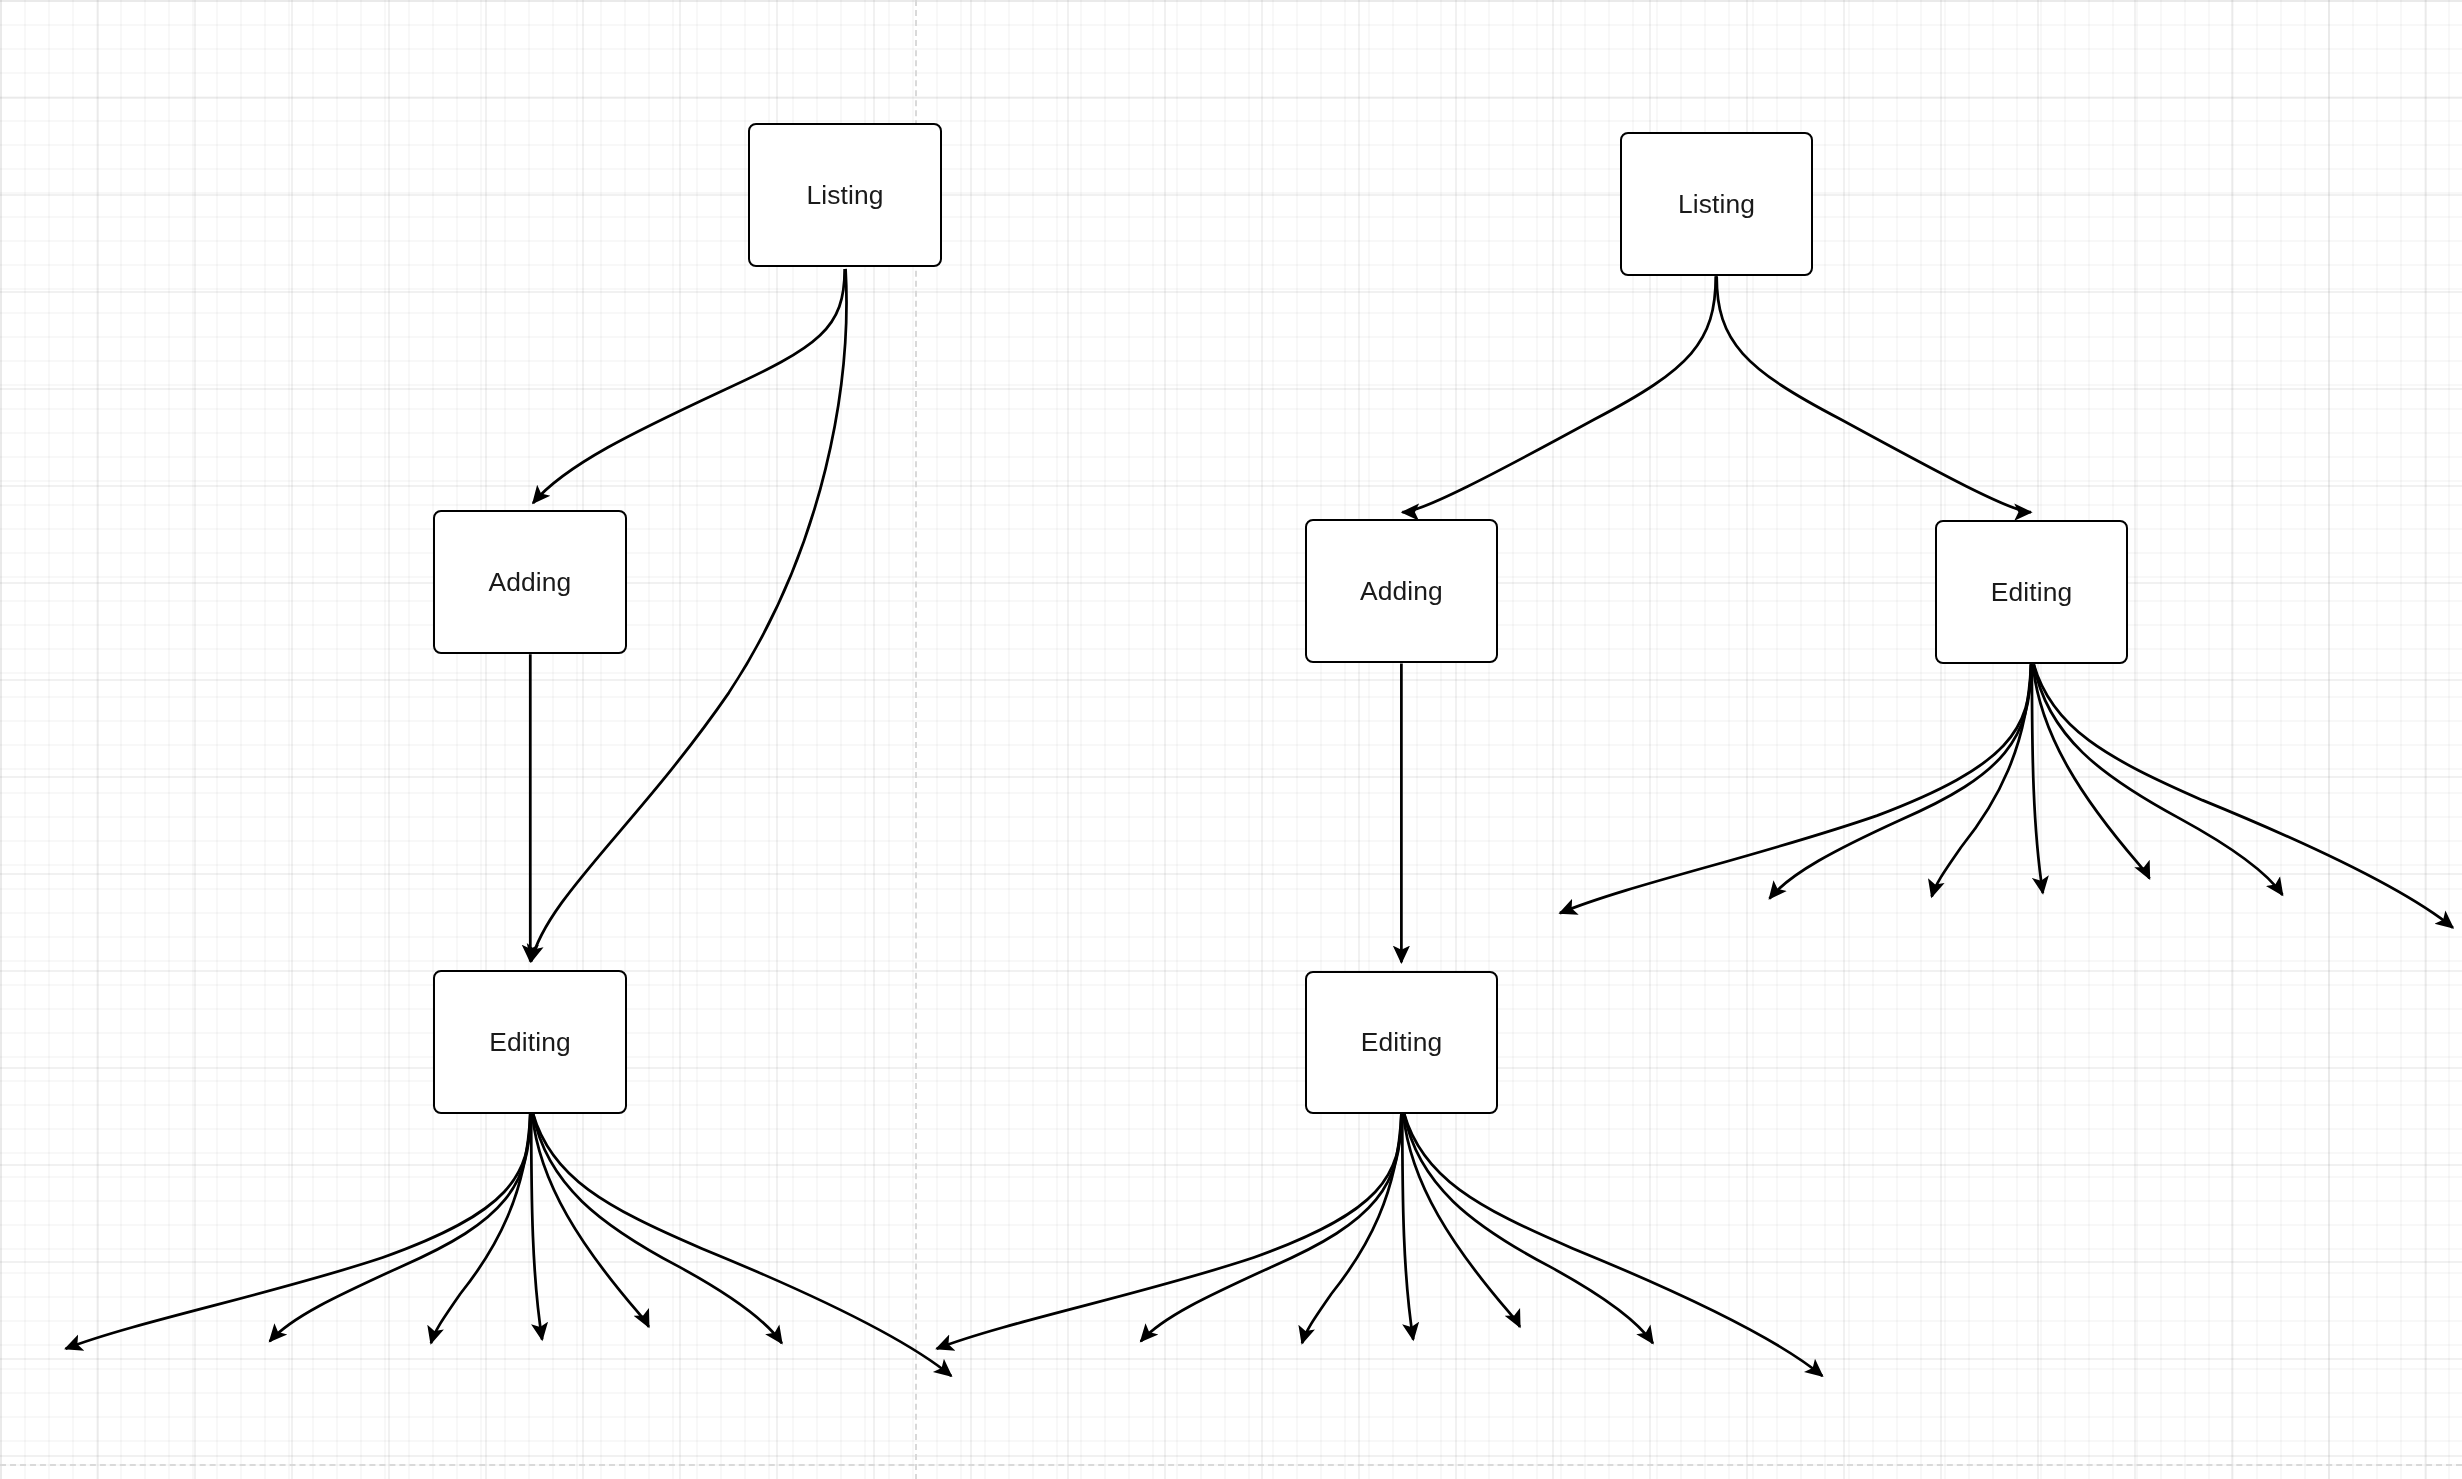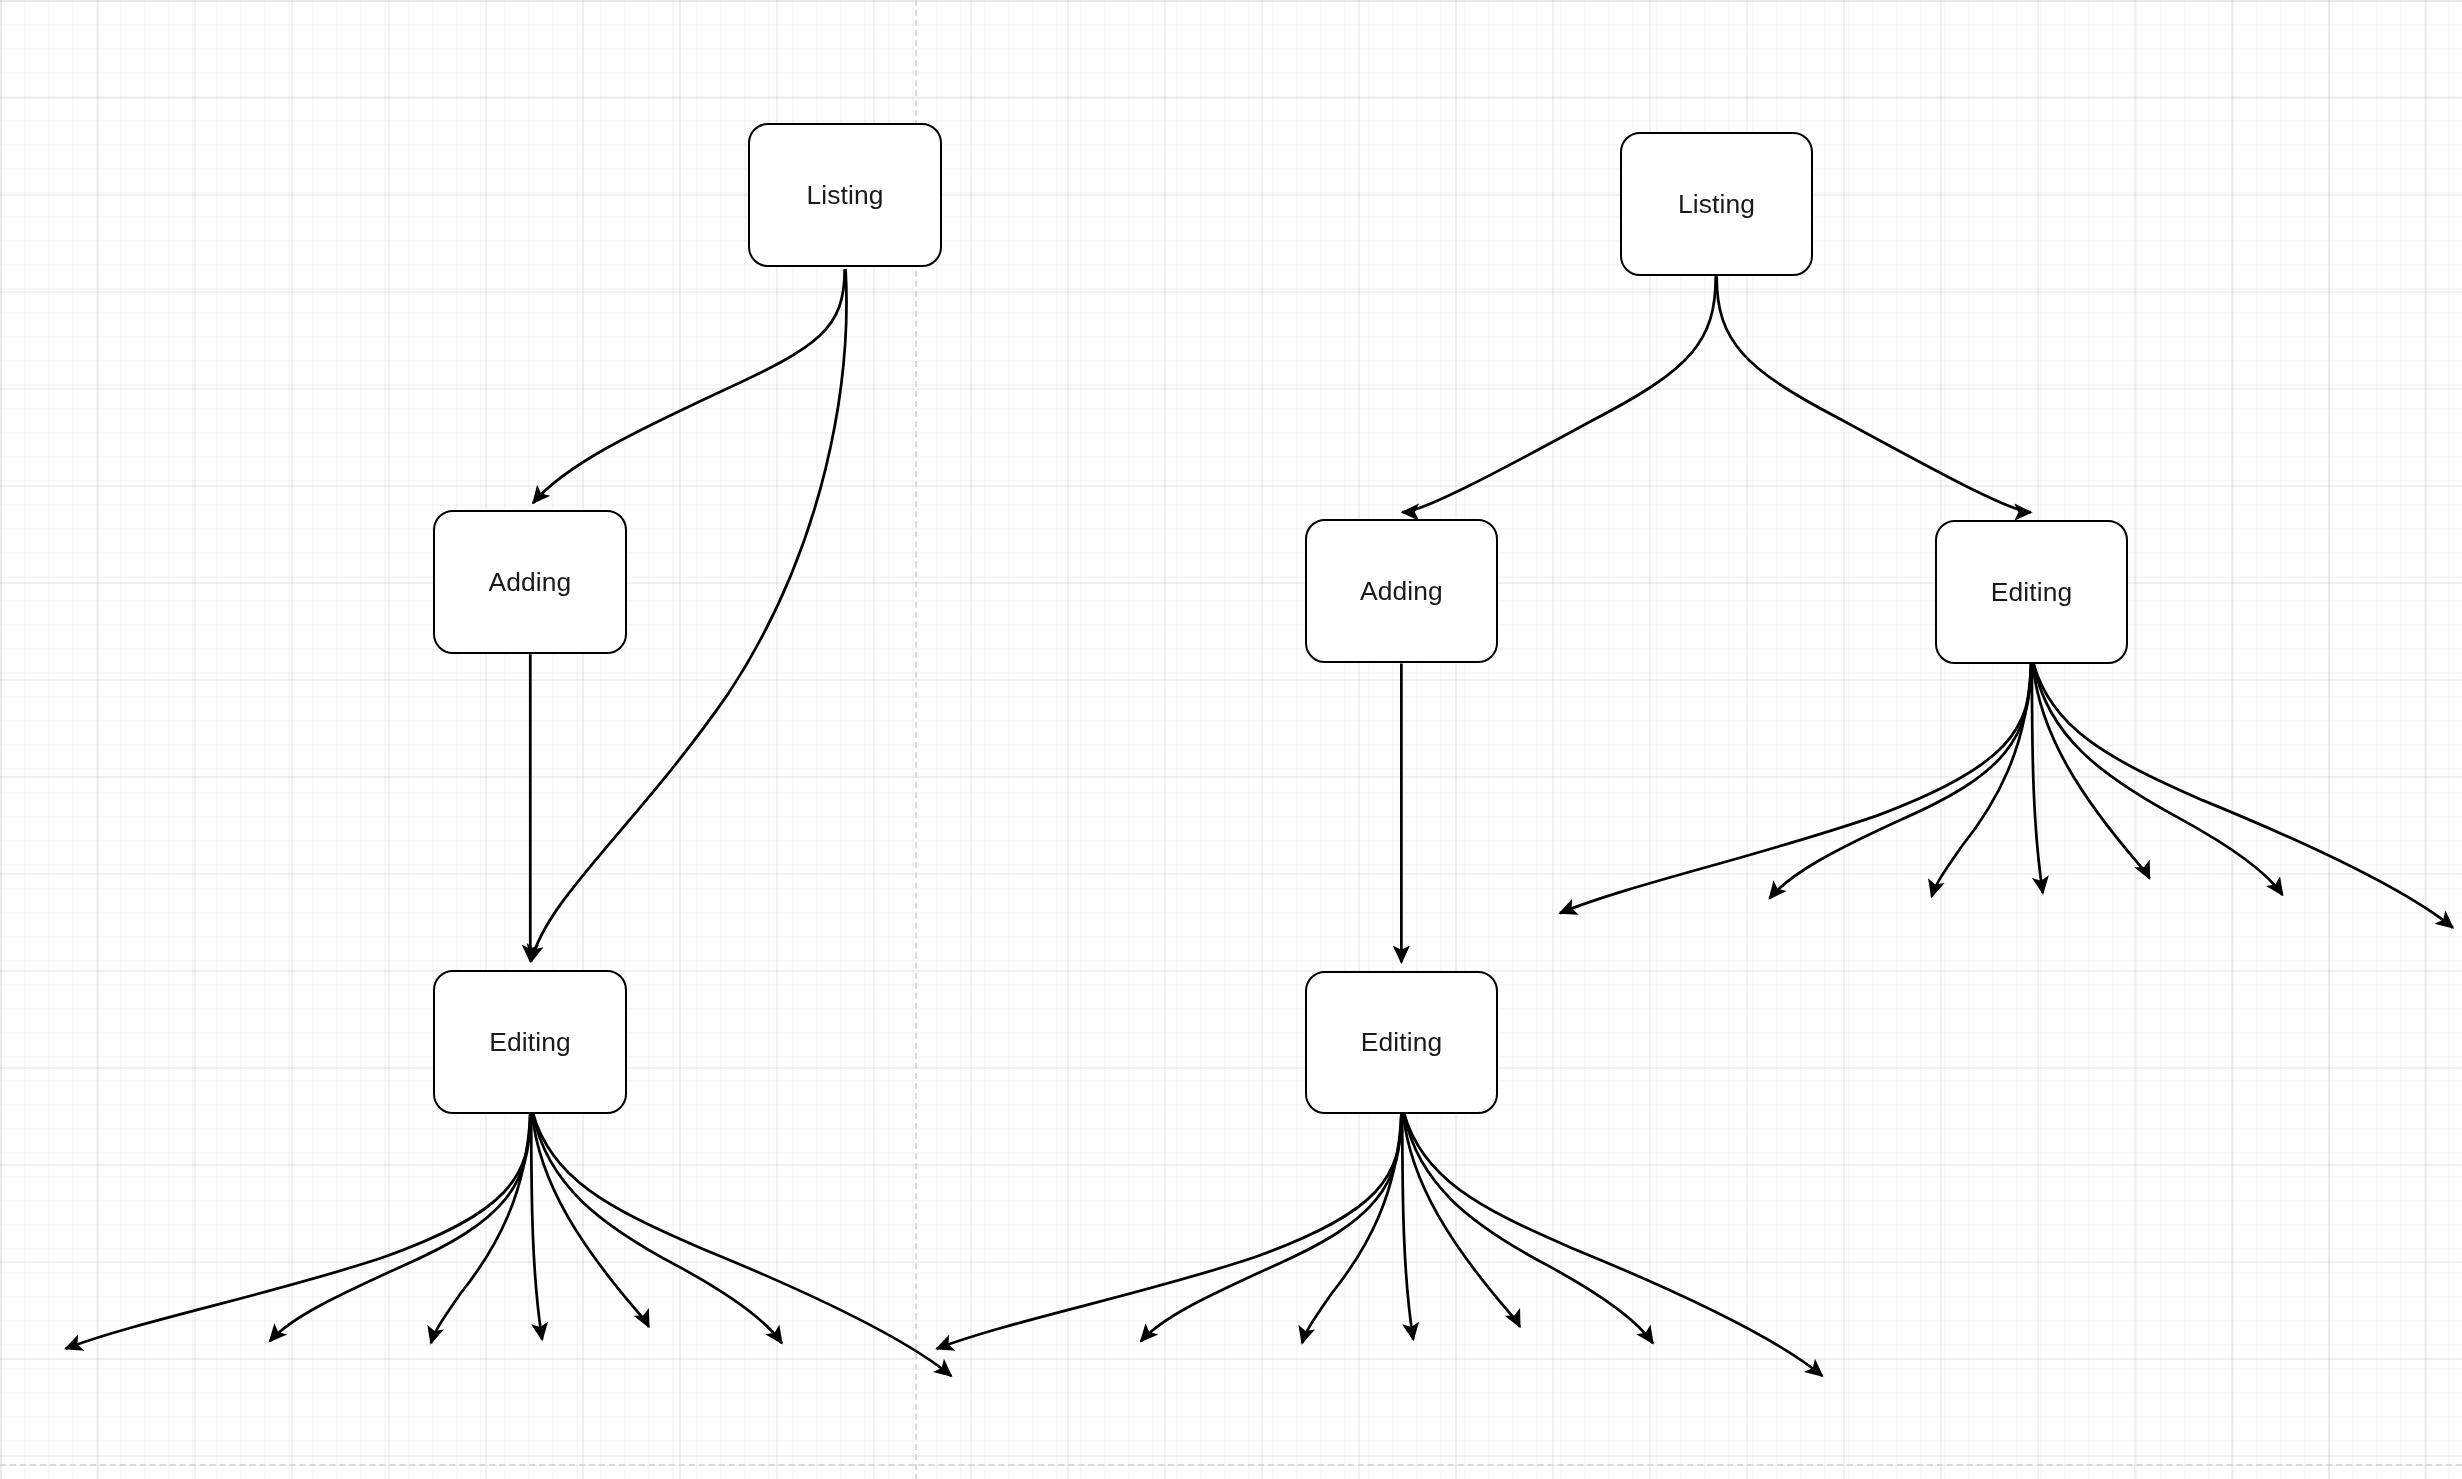--- a/index.html
+++ b/index.html
@@ -48,21 +48,21 @@
     left: 0;
     height: 0;
     width: 2462px;
     border-top: 2.7px dashed #d9d9d9;
   }
   .node {
     position: absolute;
     box-sizing: border-box;
     background: #ffffff;
     border: 2.7px solid #000000;
-    border-radius: 20px;
+    border-radius: 8px;
     display: flex;
     align-items: center;
     justify-content: center;
   }
   .node-label {
     font-family: "Liberation Sans", sans-serif;
     font-size: 26.4px;
     color: #1a1a1a;
     line-height: 1;
     letter-spacing: 0.1px;

